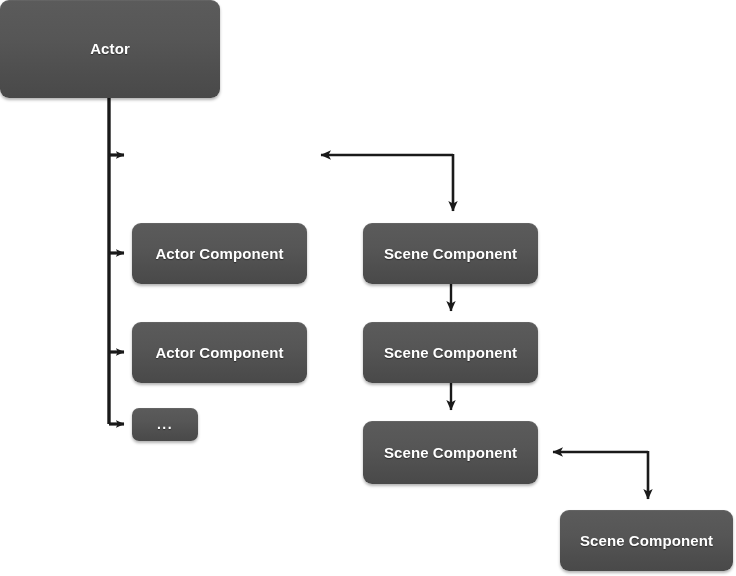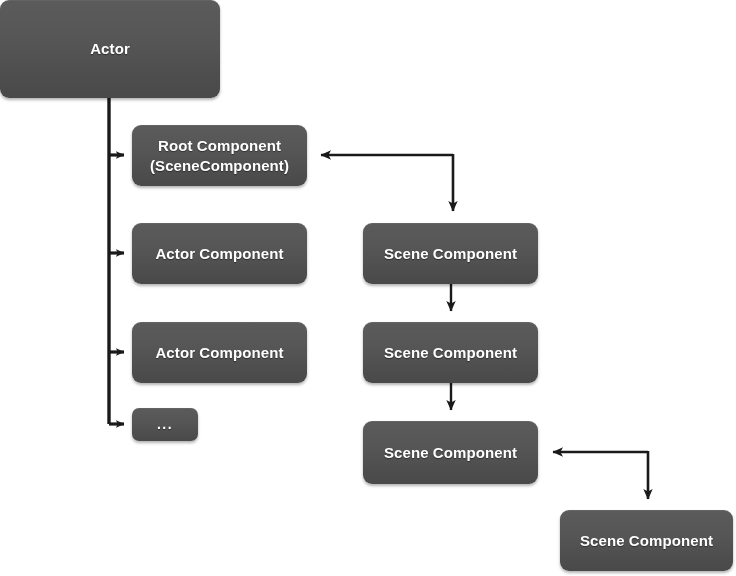--- a/index.html
+++ b/index.html
@@ -92,24 +92,20 @@
 
     <path d="M648,452 L553,452" stroke="#1a1a1a" stroke-width="2.6" fill="none" marker-end="url(#arrow-l)"></path>
 
     <path d="M648,451 L648,499" stroke="#1a1a1a" stroke-width="2.6" fill="none" marker-end="url(#arrow-d)"></path>
   </svg>
 
   <div class="node" style="left:0px; top:0px; width:220px; height:98px;">
     <span class="label">Actor</span>
   </div>
 
-  <div class="node" style="left:132px; top:125px; width:175px; height:61px;">
-    <span class="label">Root Component
-(SceneComponent)</span>
-  </div>
 
   <div class="node" style="left:132px; top:223px; width:175px; height:61px;">
     <span class="label">Actor Component</span>
   </div>
 
   <div class="node" style="left:132px; top:322px; width:175px; height:61px;">
     <span class="label">Actor Component</span>
   </div>
 
   <div class="node dots" style="left:132px; top:408px; width:66px; height:33px;">

